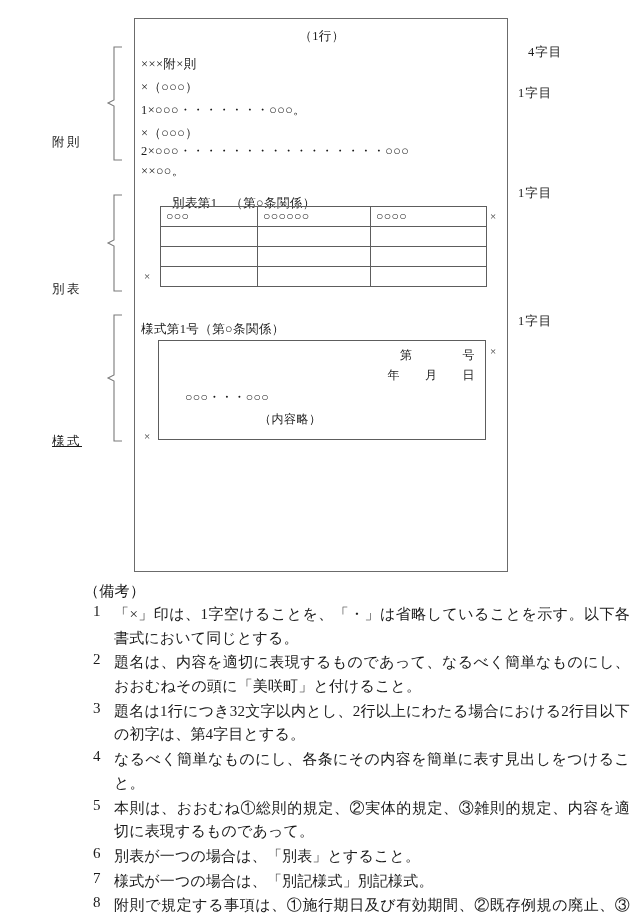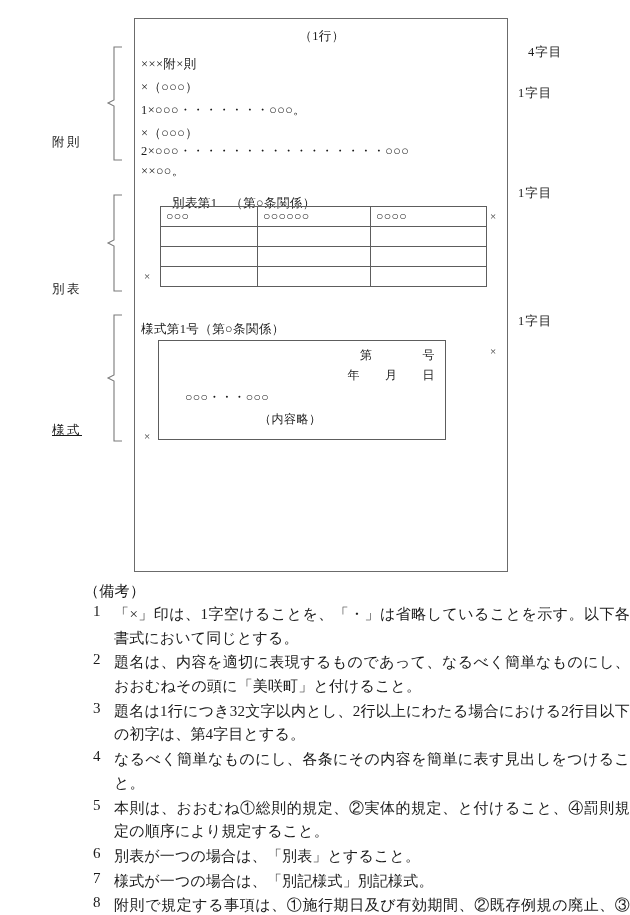--- a/index.html
+++ b/index.html
@@ -90,21 +90,21 @@
   }
   #beppyo-table col.c1 { width: 97px; }
   #beppyo-table col.c2 { width: 113px; }
   #beppyo-table col.c3 { width: 116px; }
 
   
   #yoshiki-box {
     position: absolute;
     left: 158px;
     top: 340px;
-    width: 288px;
+    width: 328px;
     height: 100px;
     border: 1px solid #5d5d5d;
     box-sizing: border-box;
   }
   .form-field {
     position: absolute;
     font-size: 12px;
     white-space: pre;
     letter-spacing: 0.5px;
   }
@@ -160,21 +160,21 @@
 </div>
 
 <div class="brace-group" style="left:52px; top:192px;">
   <span class="brace-label" style="left:0px; top:41px;">別表</span>
   <svg class="brace-svg" width="20" height="105" viewBox="0 0 20 105" style="left:56px; top:2px;">
     <path d="M14 1 L6 1 L6 46 L0 49 L6 52 L6 97 L14 97" fill="none" stroke="#7a7a7a" stroke-width="1.1"></path>
   </svg>
 </div>
 
 <div class="brace-group" style="left:52px; top:312px;">
-  <span class="brace-label" style="left:0px; top:62px;text-decoration:underline;">様式</span>
+  <span class="brace-label" style="left:0px; top:73px;text-decoration:underline;">様式</span>
   <svg class="brace-svg" width="20" height="135" viewBox="0 0 20 135" style="left:56px; top:2px;">
     <path d="M14 1 L6 1 L6 61 L0 64 L6 67 L6 127 L14 127" fill="none" stroke="#7a7a7a" stroke-width="1.1"></path>
   </svg>
 </div>
 
 <div id="main-box">
 
   <div class="head-line">（1行）</div>
 
   <div class="line" style="left:6px; top:39px;">×××附×則</div>
@@ -252,21 +252,21 @@
   <div class="note-item">
     <span class="note-num">3</span>
     <span class="note-body">題名は1行につき32文字以内とし、2行以上にわたる場合における2行目以下の初字は、第4字目とする。</span>
   </div>
   <div class="note-item">
     <span class="note-num">4</span>
     <span class="note-body">なるべく簡単なものにし、各条にその内容を簡単に表す見出しをつけること。</span>
   </div>
   <div class="note-item">
     <span class="note-num">5</span>
-    <span class="note-body">本則は、おおむね①総則的規定、②実体的規定、と付けること、④罰則規定の順序により規定すること。</span>
+    <span class="note-body">本則は、おおむね①総則的規定、②実体的規定、③雑則的規定、内容を適切に表現するものであって。</span>
   </div>
   <div class="note-item">
     <span class="note-num">6</span>
     <span class="note-body">別表が一つの場合は、「別表」とすること。</span>
   </div>
   <div class="note-item">
     <span class="note-num">7</span>
     <span class="note-body">様式が一つの場合は、「別記様式」別記様式。</span>
   </div>
   <div class="note-item">

